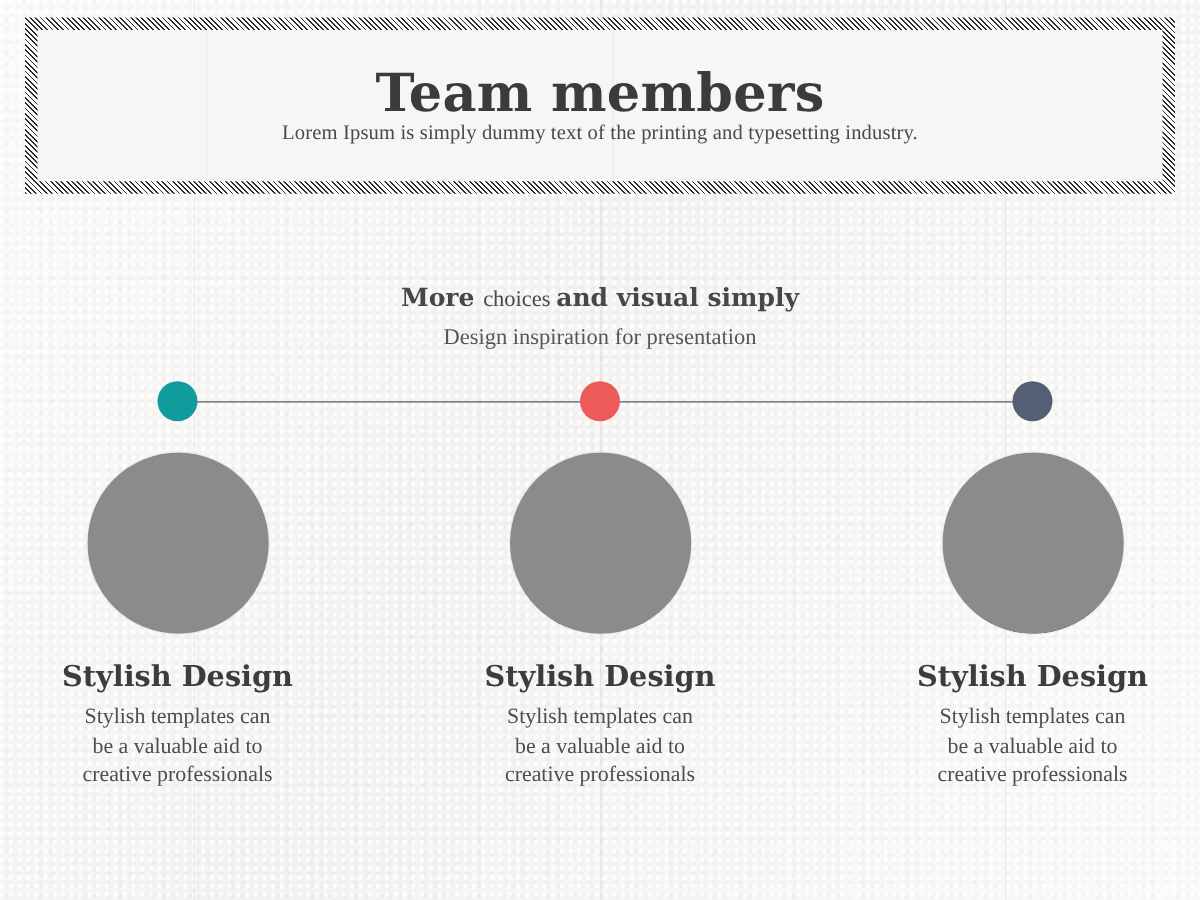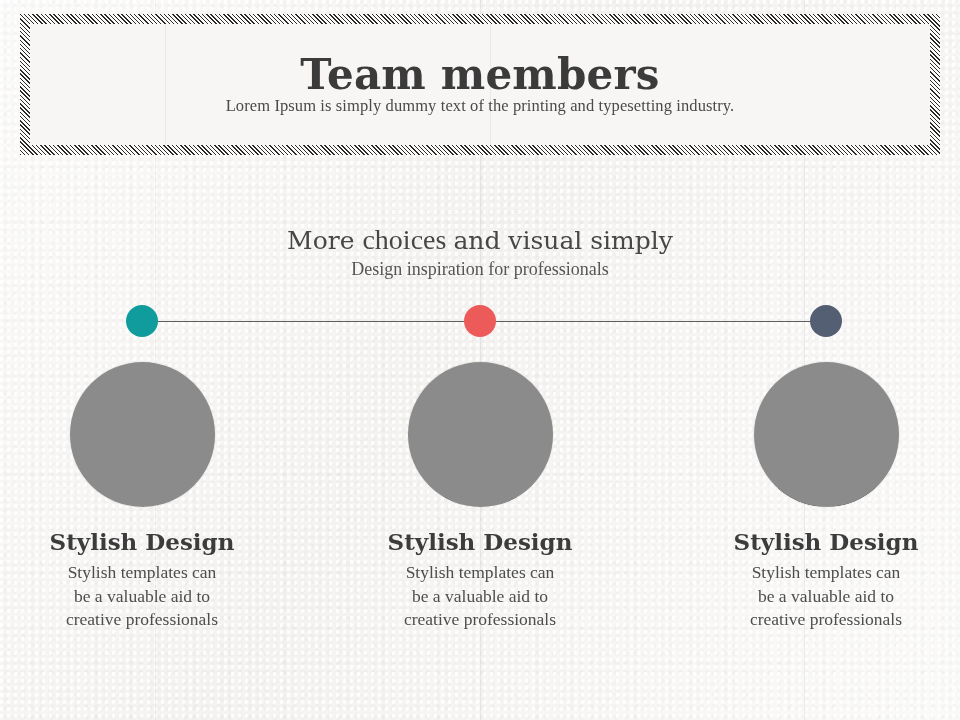--- a/index.html
+++ b/index.html
@@ -76,27 +76,27 @@
   .section-heading {
     position:absolute; top:224px; left:0; width:960px;
     text-align:center;
     font-size:25px;
     color:#474747;
     line-height:1.15;
     white-space:nowrap;
   }
   .section-heading .strong {
     font-family:"DejaVu Serif", serif;
+    font-weight:700;
+    font-size:20px;
+  }
+  .section-heading .light {
+    font-family:"Liberation Serif", serif;
     font-weight:400;
-    font-size:25px;
-  }
-  .section-heading .light {
-    font-family:"Liberation Serif", serif;
-    font-weight:400;
-    font-size:28px;
+    font-size:18px;
   }
   .section-subheading {
     position:absolute; top:259px; left:0; width:960px;
     text-align:center;
     font-family:"Liberation Serif", serif;
     font-size:18px;
     color:#555;
   }
 
   
@@ -164,21 +164,21 @@
   <div class="header-frame">
     <div class="header-inner">
       <div class="slide-title">Team members</div>
       <div class="slide-subtitle">Lorem Ipsum is simply dummy text of the printing and typesetting industry.</div>
     </div>
   </div>
 
   <div class="section-heading">
     <span class="strong">More </span><span class="light">choices </span><span class="strong">and visual simply</span>
   </div>
-  <div class="section-subheading">Design inspiration for professionals</div>
+  <div class="section-subheading">Design inspiration for presentation</div>
 
   <div class="timeline-line" style="background: rgb(94, 94, 94);"></div>
   <div class="tl-dot d0" style="background: rgb(16, 156, 156);"></div>
   <div class="tl-dot d1" style="background: rgb(237, 90, 90);"></div>
   <div class="tl-dot d2" style="background: rgb(85, 95, 115);"></div>
 
   <div class="members">
 
     <div class="member m0">
       <div class="avatar">

